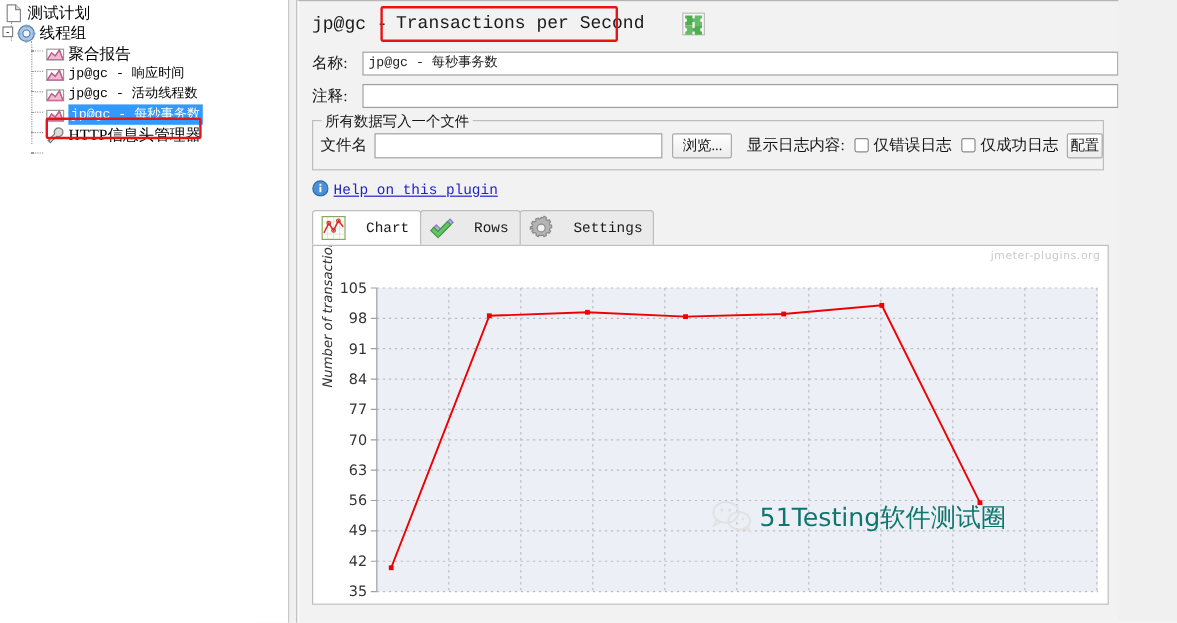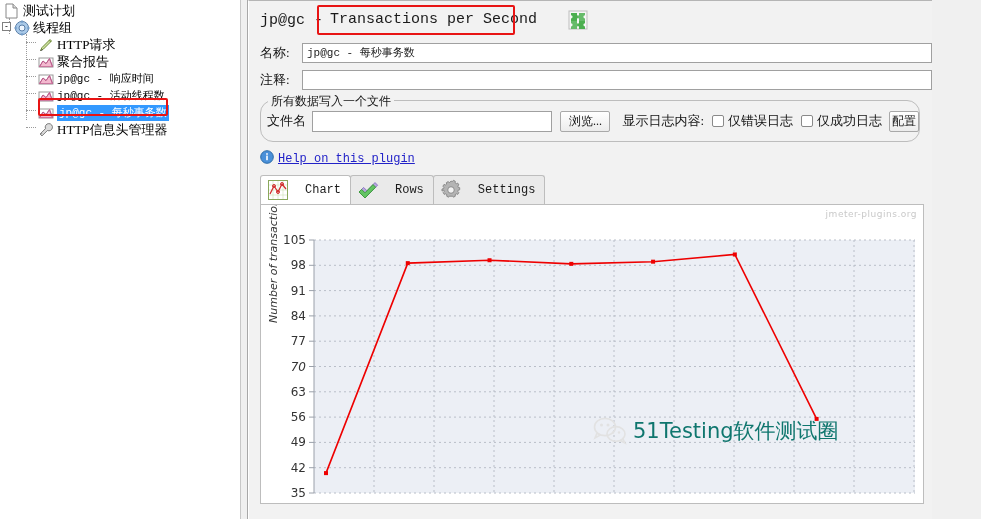--- a/index.html
+++ b/index.html
@@ -378,28 +378,20 @@
                 <rect x="7.2" y="0.4" width="1.6" height="2.6"></rect>
                 <rect x="7.2" y="13" width="1.6" height="2.6"></rect>
                 <rect x="0.4" y="7.2" width="2.6" height="1.6"></rect>
                 <rect x="13" y="7.2" width="2.6" height="1.6"></rect>
               </g>
             </svg></span>
           <span><span class="tree-label">线程组</span></span>
         </div>
         <div class="tree-row indent-3">
           <span class="tree-icon"><svg width="16" height="16" viewBox="0 0 16 16">
-              <path d="M2.5 13.5 L4 10.5 L12 2.5 L13.5 4 L5.5 12 Z" fill="#cfe3a0" stroke="#6f8a3a"></path>
-              <path d="M11 3.2 L12.8 5" stroke="#6f8a3a" fill="none"></path>
-              <path d="M2.5 13.5 L4.6 12.8" stroke="#555"></path>
-            </svg></span>
-          <span><span class="tree-label">HTTP请求</span></span>
-        </div>
-        <div class="tree-row indent-3">
-          <span class="tree-icon"><svg width="16" height="16" viewBox="0 0 16 16">
               <rect x="1" y="4" width="14" height="9" fill="#ffffff" stroke="#9a9a9a"></rect>
               <path d="M1.5 12.6 L5 7 L8 9.6 L11.5 4.6 L14.5 12.6 Z" fill="#f3b9cf" stroke="#c86f99"></path>
               <path d="M1.5 12.6 L5 7 L8 9.6 L11.5 4.6 L14.5 12.6" fill="none" stroke="#b95d8b"></path>
             </svg></span>
           <span><span class="tree-label">聚合报告</span></span>
         </div>
         <div class="tree-row indent-3">
           <span class="tree-icon"><svg width="16" height="16" viewBox="0 0 16 16">
               <rect x="1" y="4" width="14" height="9" fill="#ffffff" stroke="#9a9a9a"></rect>
               <path d="M1.5 12.6 L5 7 L8 9.6 L11.5 4.6 L14.5 12.6 Z" fill="#f3b9cf" stroke="#c86f99"></path>
@@ -468,21 +460,21 @@
       <div class="field-row">
         <span class="field-label">名称:</span>
         <div class="field-input">jp@gc - 每秒事务数</div>
       </div>
 
       <div class="field-row">
         <span class="field-label">注释:</span>
         <div class="field-input"></div>
       </div>
 
-      <div class="group-box" style="width:660px;border-radius:13px;">
+      <div class="group-box" style="width:660px;">
         <span class="group-title">所有数据写入一个文件</span>
         <div class="group-row">
           <span class="file-label">文件名</span>
           <div class="file-input" placeholder=""></div>
           <div class="btn browse-btn">浏览...</div>
           <span class="logs-label">显示日志内容:</span>
           <label class="cb-wrap">
             <span class="cb"></span>
             <span class="cb-label">仅错误日志</span>
           </label>
@@ -539,21 +531,21 @@
 
       <div class="chart-wrap">
         <div class="chart-watermark">jmeter-plugins.org</div>
         <div class="ylabel">Number of transactions /sec</div>
         <div id="ytick-root">
             <div class="ytick" style="top: 30px; left: 0px; width: 45px;">105</div>
             <div class="ytick" style="top: 55.3px; left: 0px; width: 45px;">98</div>
             <div class="ytick" style="top: 80.6px; left: 0px; width: 45px;">91</div>
             <div class="ytick" style="top: 105.9px; left: 0px; width: 45px;">84</div>
             <div class="ytick" style="top: 131.2px; left: 0px; width: 45px;">77</div>
-            <div class="ytick" style="top: 156.5px; left: 0px; width: 45px; font-style: italic;">70</div>
+            <div class="ytick" style="top: 156.5px; left: 0px; width: 45px;">70</div>
             <div class="ytick" style="top: 181.8px; left: 0px; width: 45px;">63</div>
             <div class="ytick" style="top: 207.1px; left: 0px; width: 45px;">56</div>
             <div class="ytick" style="top: 232.4px; left: 0px; width: 45px;">49</div>
             <div class="ytick" style="top: 257.7px; left: 0px; width: 45px;">42</div>
             <div class="ytick" style="top: 283px; left: 0px; width: 45px;">35</div>
           </div>
         <svg id="chart-svg" width="664" height="300" style="position:absolute;left:0;top:0;">
             <rect x="53" y="35" width="601" height="253" fill="#eceff5"></rect>
             <line x1="53" y1="35" x2="654" y2="35" stroke="#b9bec8" stroke-width="1" stroke-dasharray="2,3"></line>
             <line x1="48" y1="35" x2="53" y2="35" stroke="#9aa0aa" stroke-width="1"></line>

